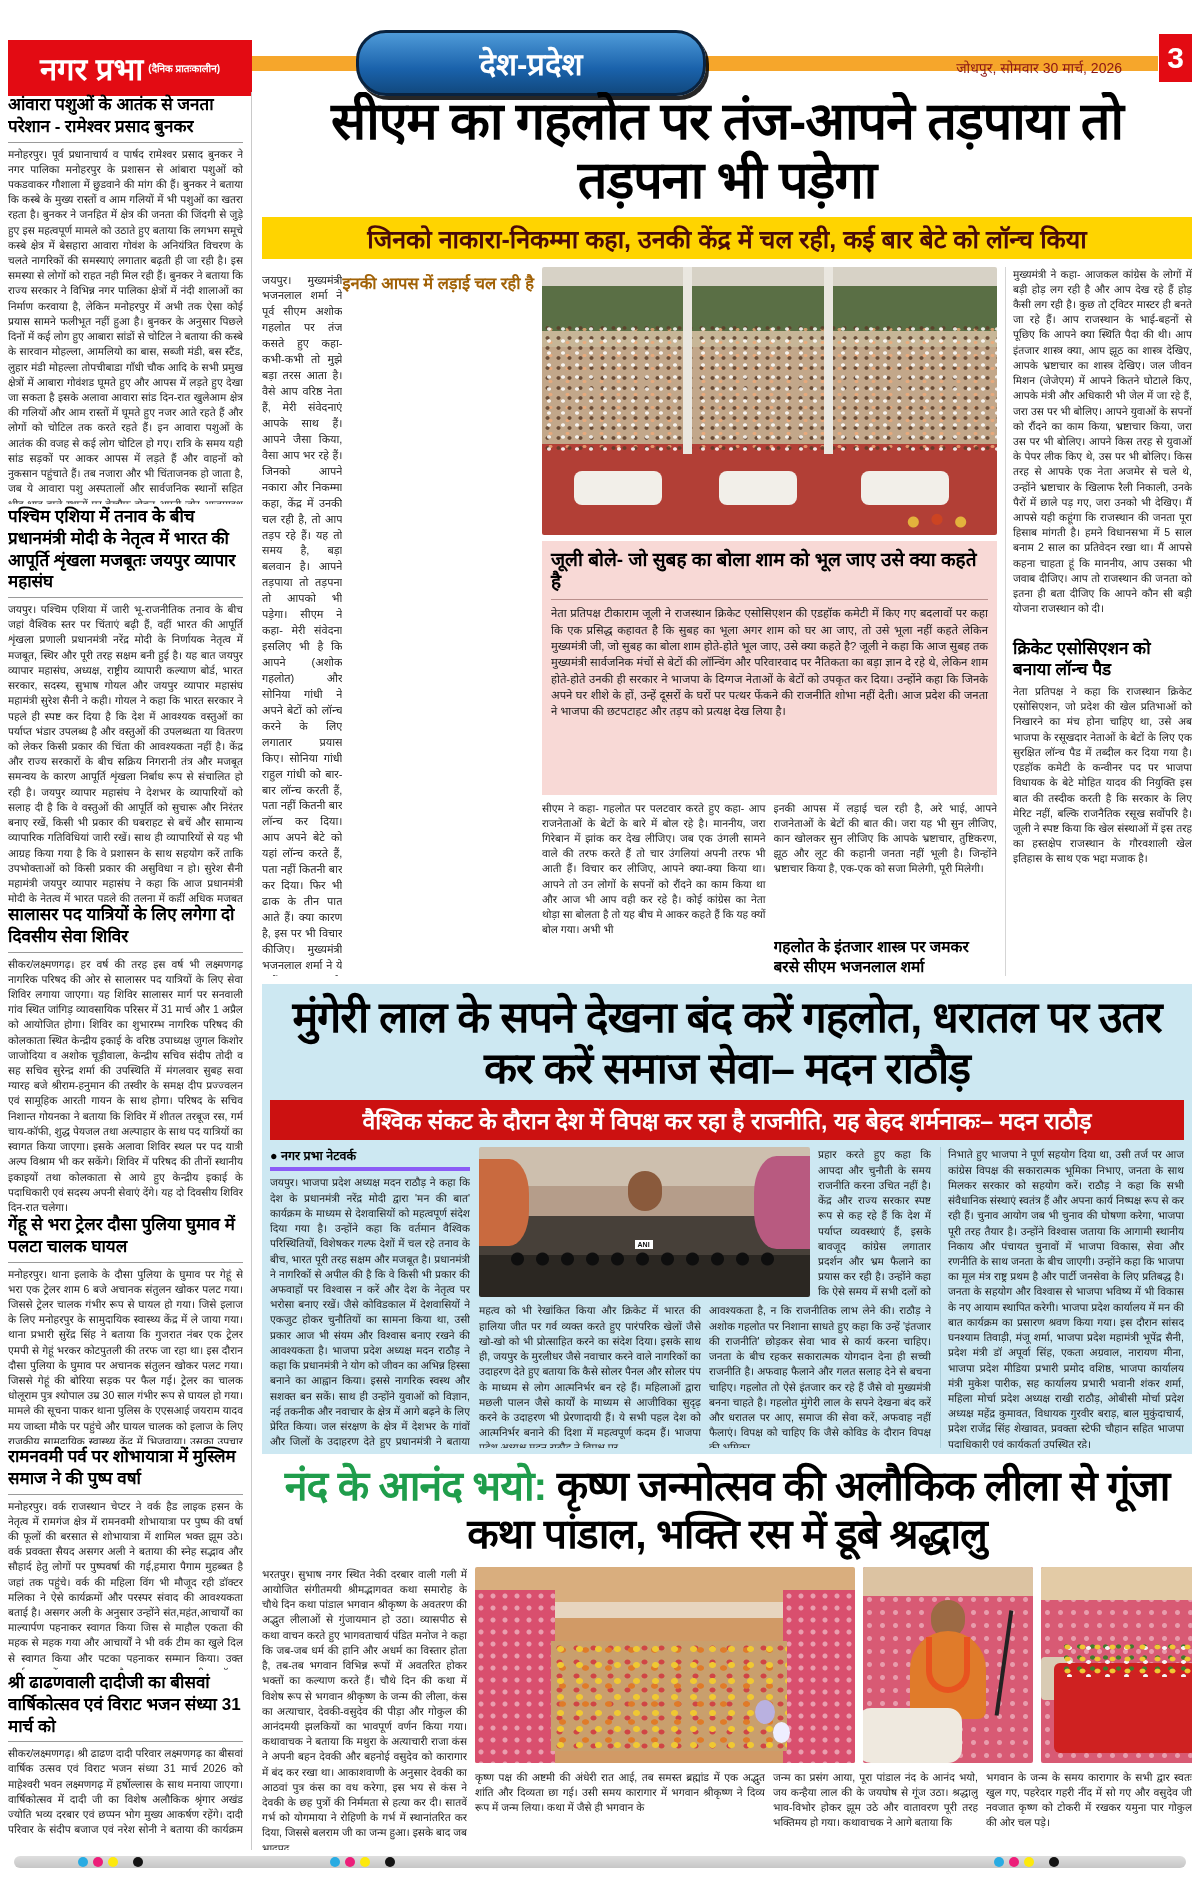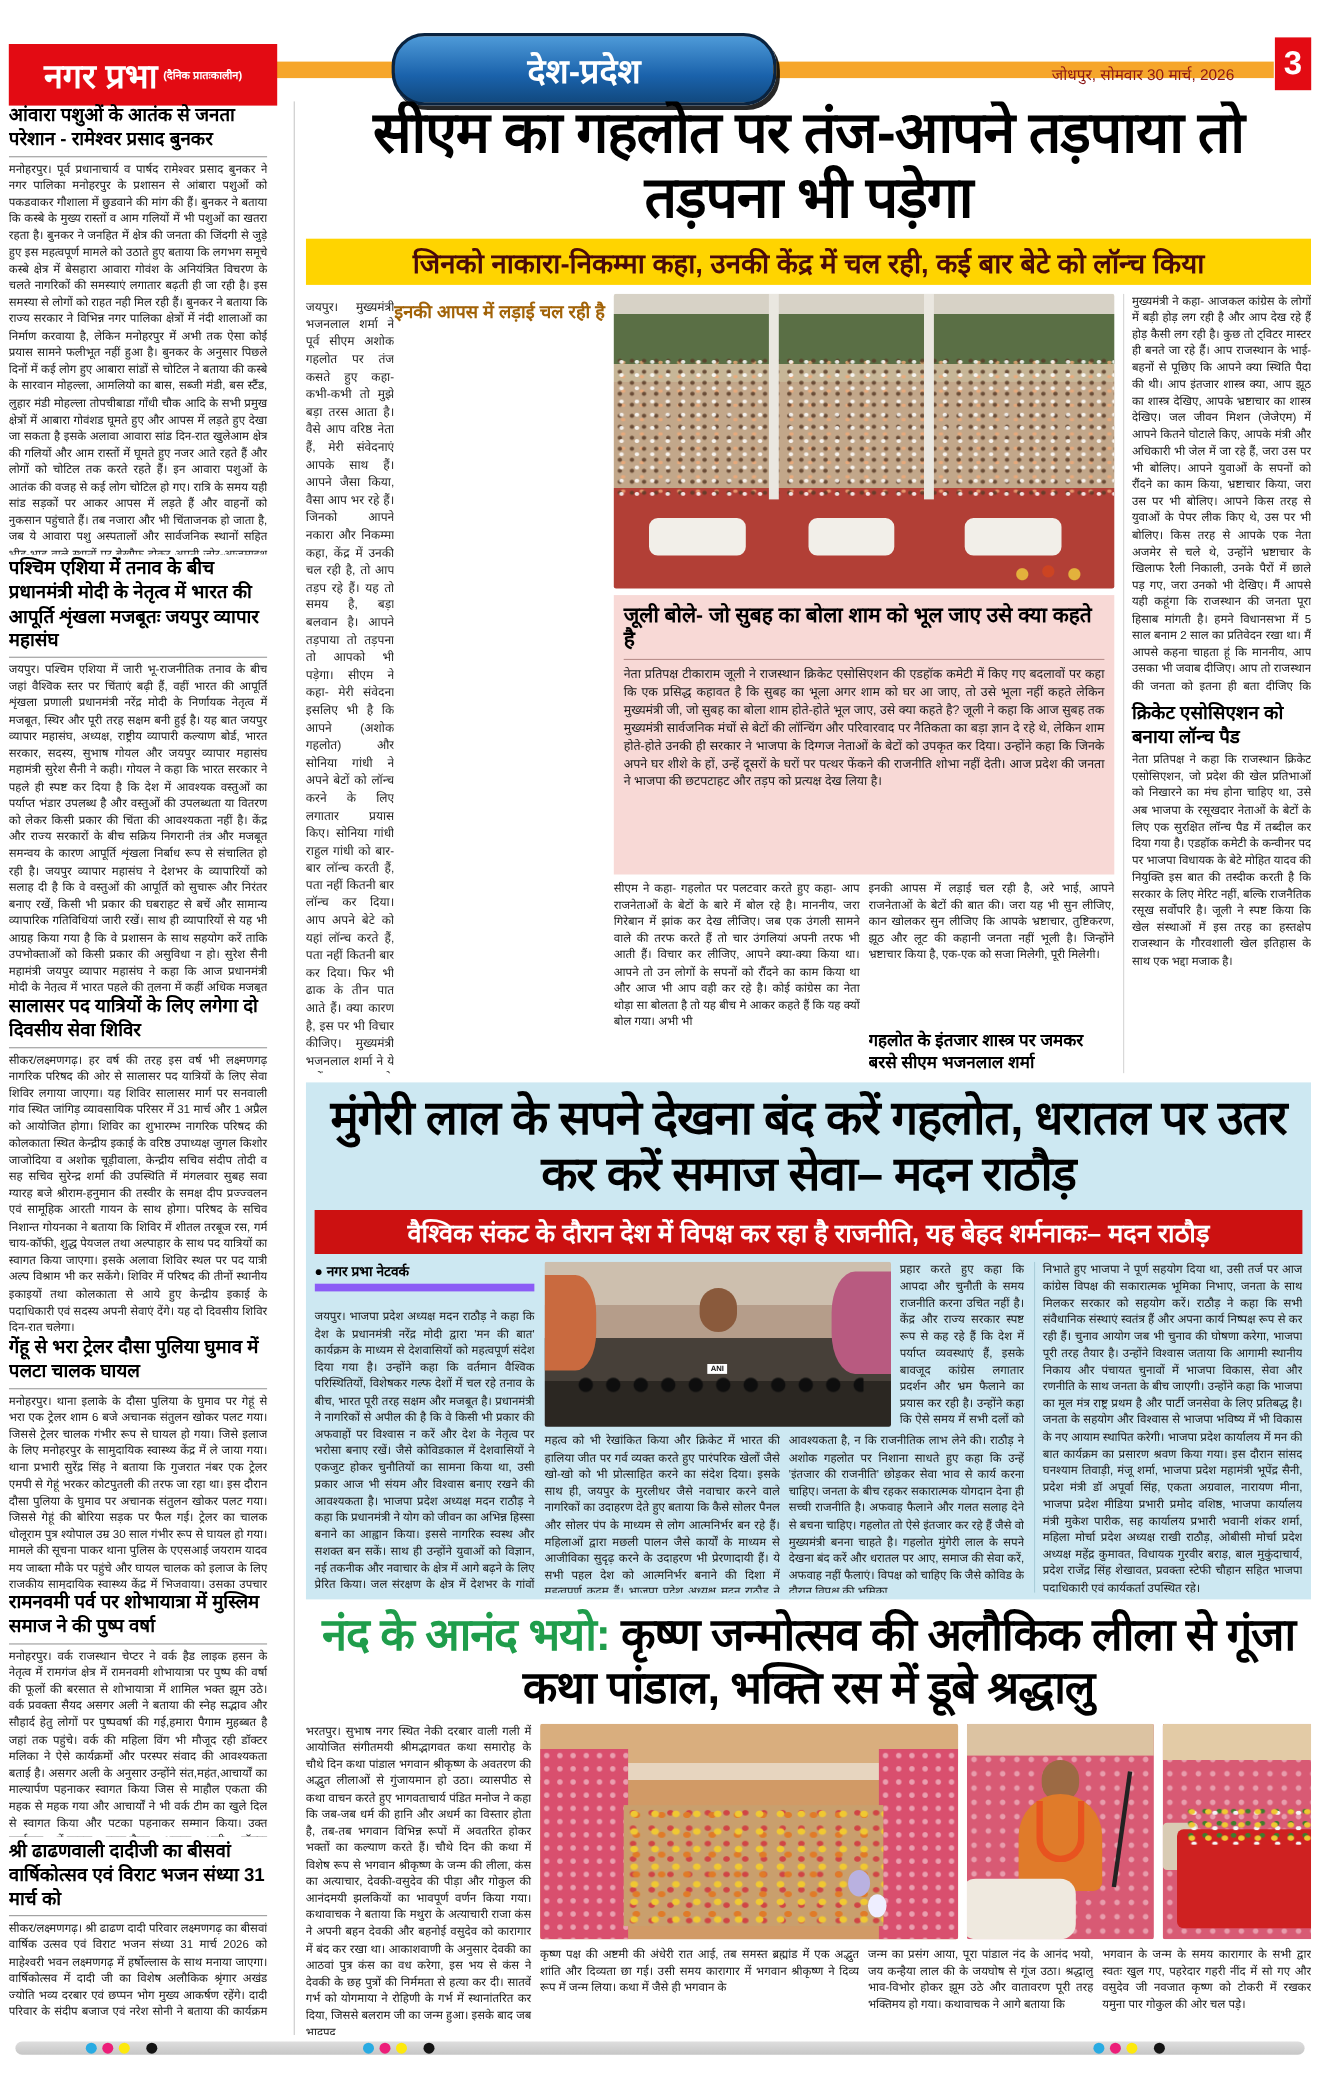--- a/index.html
+++ b/index.html
@@ -13,21 +13,21 @@
   .brand-tag{font-size:10px;font-weight:bold;white-space:nowrap;}
   .section-pill{position:absolute;top:30px;left:356px;width:344px;height:60px;border-radius:30px;
                 background:linear-gradient(180deg,#4e9ad8,#1a62ab 60%,#11497f);border:3px solid #0a233f;
                 box-shadow:3px 4px 0 rgba(0,0,0,.85);color:#fff;font-size:31px;font-weight:bold;
                 display:flex;align-items:center;justify-content:center;}
   .dateline{position:absolute;top:58px;right:78px;font-size:14px;font-weight:normal;color:#8b1616;}
   .page-num{position:absolute;top:34px;right:8px;width:33px;height:48px;background:#e30b13;color:#fff;
             font-size:30px;font-weight:bold;display:flex;align-items:center;justify-content:center;}
   
   .content{position:absolute;top:92px;left:8px;right:8px;height:1758px;display:flex;gap:10px;overflow:hidden;}
-  .sidebar{width:235px;flex:none;border-right:1px solid #c9c9c9;padding-right:24px;overflow:hidden;}
+  .sidebar{width:235px;flex:none;border-right:1px solid #c9c9c9;padding-right:8px;overflow:hidden;}
   .main{flex:1;display:flex;flex-direction:column;overflow:hidden;}
   .body{margin:0;font-size:10.5px;line-height:1.45;text-align:justify;color:#1c1c1c;}
   
   .sb-art{overflow:hidden;}
   .sb-art h3{margin:2px 0 4px 0;font-size:17px;line-height:1.28;border-bottom:1px solid #9a9a9a;padding-bottom:4px;color:#000;}
   .sa1{height:412px}.sa2{height:398px}.sa3{height:310px}.sa4{height:232px}.sa5{height:226px}.sa6{height:168px}
   
   .lead-story{height:884px;overflow:hidden;display:flex;flex-direction:column;}
   .lead-headline{margin:0 0 6px 0;text-align:center;font-size:52px;line-height:1.14;color:#000;letter-spacing:-1px;}
   .lead-strap{background:#ffd400;color:#4a0a0a;font-weight:bold;font-size:25px;text-align:center;
@@ -49,21 +49,21 @@
   .lead-c3 .b1{flex:1;overflow:hidden;}
   .right-sub{margin:6px 0 4px 0;font-size:17px;line-height:1.25;color:#000;}
   .lead-c3 .b2{height:292px;overflow:hidden;}
   
   .rathore{height:470px;margin-top:8px;background:#cde8f2;padding:8px 8px 6px 8px;overflow:hidden;
            display:flex;flex-direction:column;box-sizing:border-box;}
   .rathore h2{margin:0;text-align:center;font-size:43px;line-height:1.18;color:#000;letter-spacing:-1px;}
   .red-strap{background:#cc1111;color:#fff;font-weight:bold;font-size:23px;text-align:center;padding:4px 2px;margin:7px 0;}
   .r-cols{display:flex;gap:9px;flex:1;overflow:hidden;}
   .r-c1{width:200px;flex:none;overflow:hidden;}
-  .byline{font-weight:bold;font-size:12.5px;border-bottom:7px solid #8b5cf6;padding-bottom:3px;margin-bottom:16px;color:#000;}
+  .byline{font-weight:bold;font-size:12.5px;border-bottom:4px solid #8b5cf6;padding-bottom:3px;margin-bottom:4px;color:#000;}
   .r-mid{flex:1;display:flex;flex-direction:column;overflow:hidden;}
   .r-top{display:flex;gap:8px;}
   .r-narrow{width:113px;flex:none;height:150px;overflow:hidden;}
   .r-bottom{display:flex;gap:8px;margin-top:6px;flex:1;overflow:hidden;}
   .r-bottom .body{flex:1;overflow:hidden;}
   .r-c4{width:236px;flex:none;overflow:hidden;border-left:1px solid #a9cdd9;padding-left:7px;}
   
   .krishna{flex:1;margin-top:8px;overflow:hidden;display:flex;flex-direction:column;}
   .krishna h2{margin:0 0 8px 0;text-align:center;font-size:41px;line-height:1.18;color:#000;letter-spacing:-1px;}
   .krishna .green{color:#1f9d4b;}

